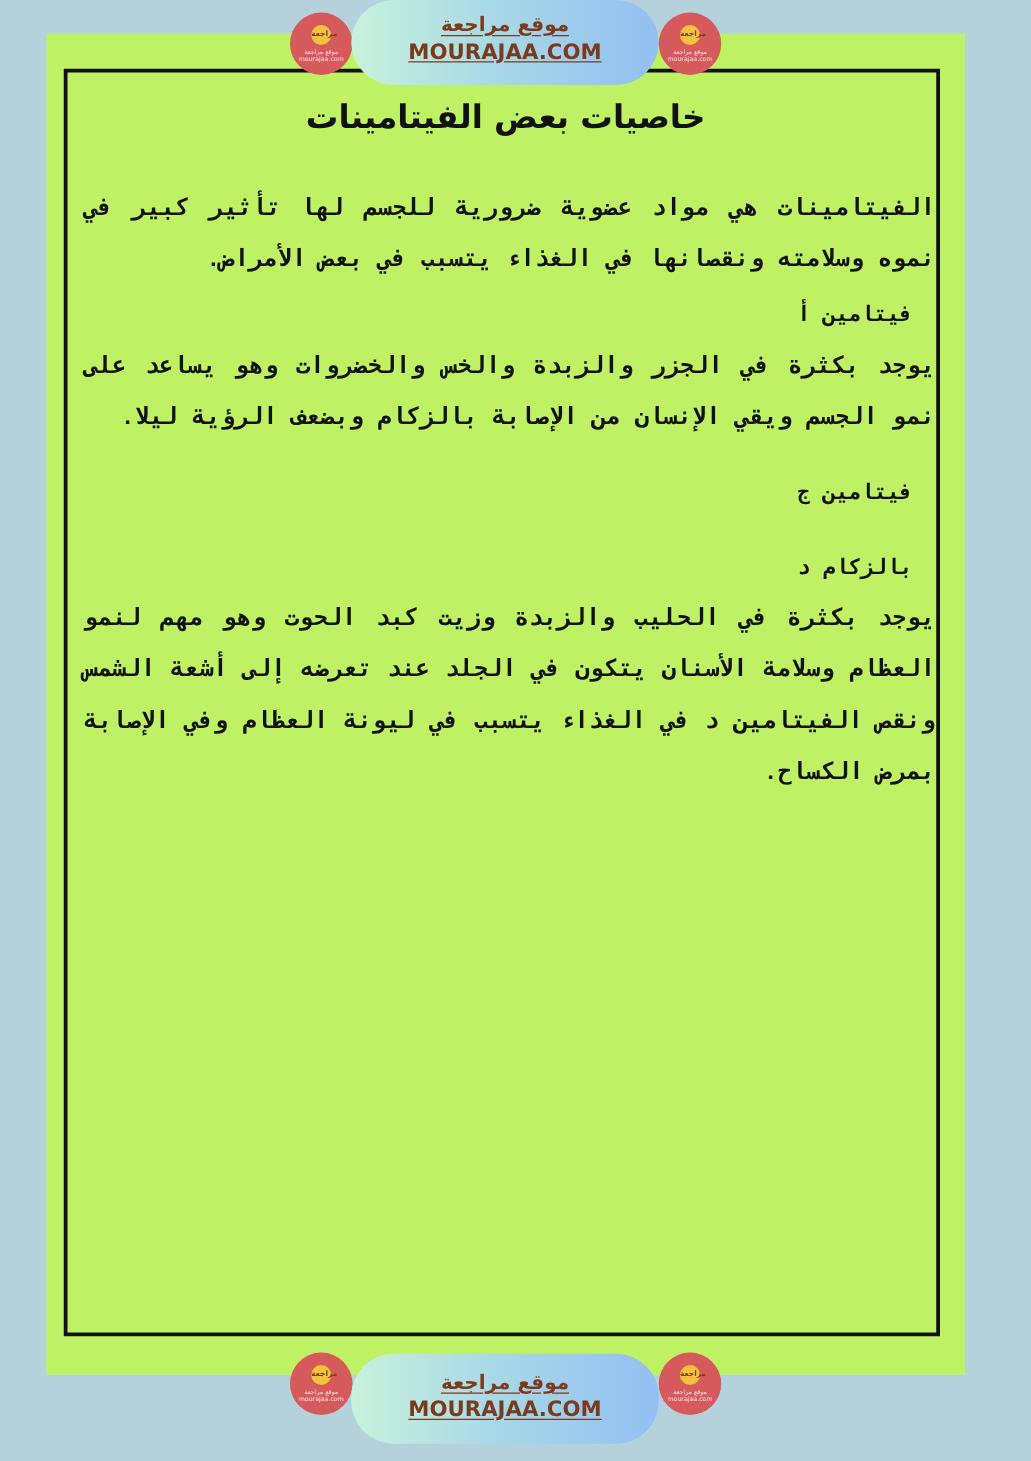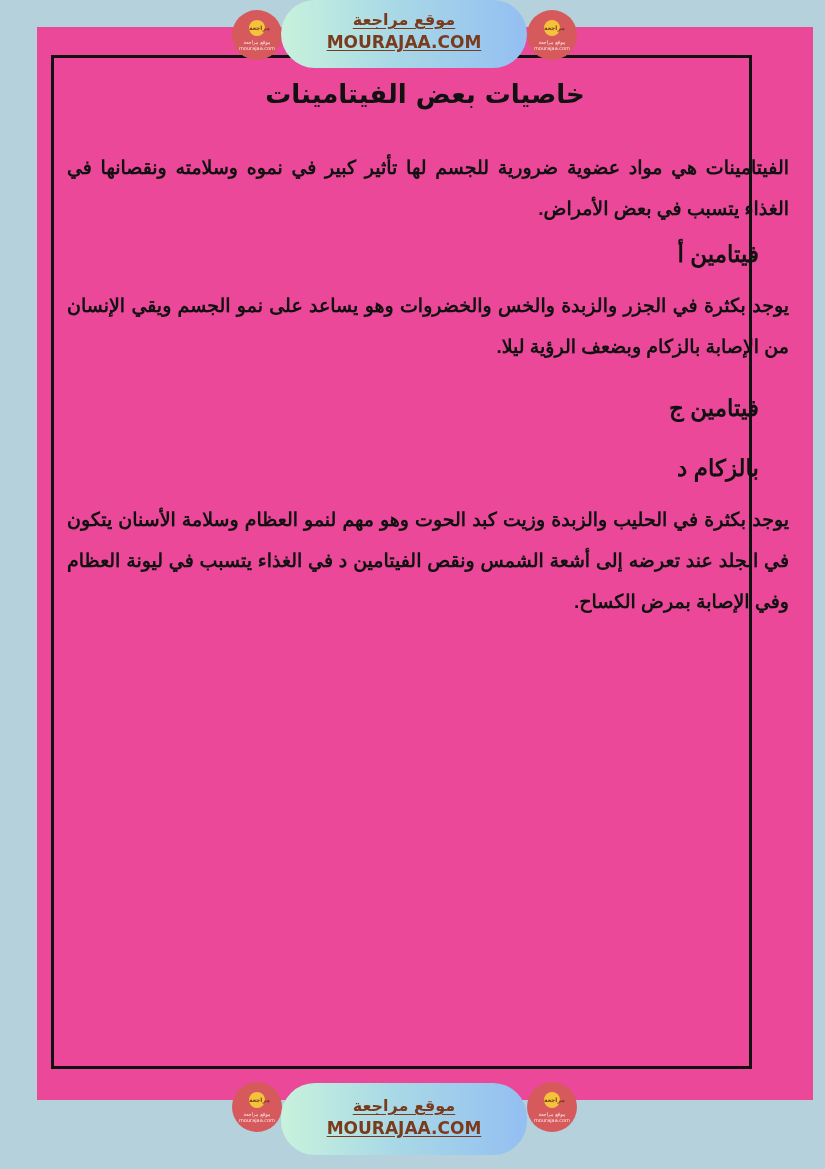--- a/index.html
+++ b/index.html
@@ -19,22 +19,21 @@
       left: 0; top: 0;
       width: 825px; height: 24px;
       background: #b5d1db;
     }
     .page {
       position: absolute;
       left: 37px;
       top: 27px;
       width: 735px;
       height: 1073px;
-      background: #ec4899;
-      padding-left: 41px;
+      background: #bef264;
     }
     .frame {
       position: absolute;
       left: 14px;
       top: 28px;
       width: 701px;
       height: 1014px;
       border: 3px solid #111;
       border-top-width: 3px;
       box-sizing: border-box;
@@ -52,37 +51,37 @@
       letter-spacing: 0px;
     }
     .content {
       position: absolute;
       left: 30px;
       right: 24px;
       top: 120px;
       direction: rtl;
       text-align: justify;
       color: #111;
-      font-family: Liberation Sans, sans-serif;
+      font-family: Liberation Mono, monospace;
       font-weight: bold;
       font-size: 19px;
       line-height: 41px;
     }
     .para {
       margin: 0;
       text-align-last: right;
     }
     .symbols {
       margin: 4px 0 0 0;
       white-space: nowrap;
     }
     .section-heading {
-      margin: 12px;
+      margin: 0;
       padding-right: 18px;
-      font-size: 23px;
+      font-size: 17px;
       line-height: 38px;
       margin-top: 8px;
     }
     .sec-a { margin-top: 6px; }
     .sec-gap { margin-top: 22px; }
 
     
     .banner {
       position: absolute;
       left: 281px;

